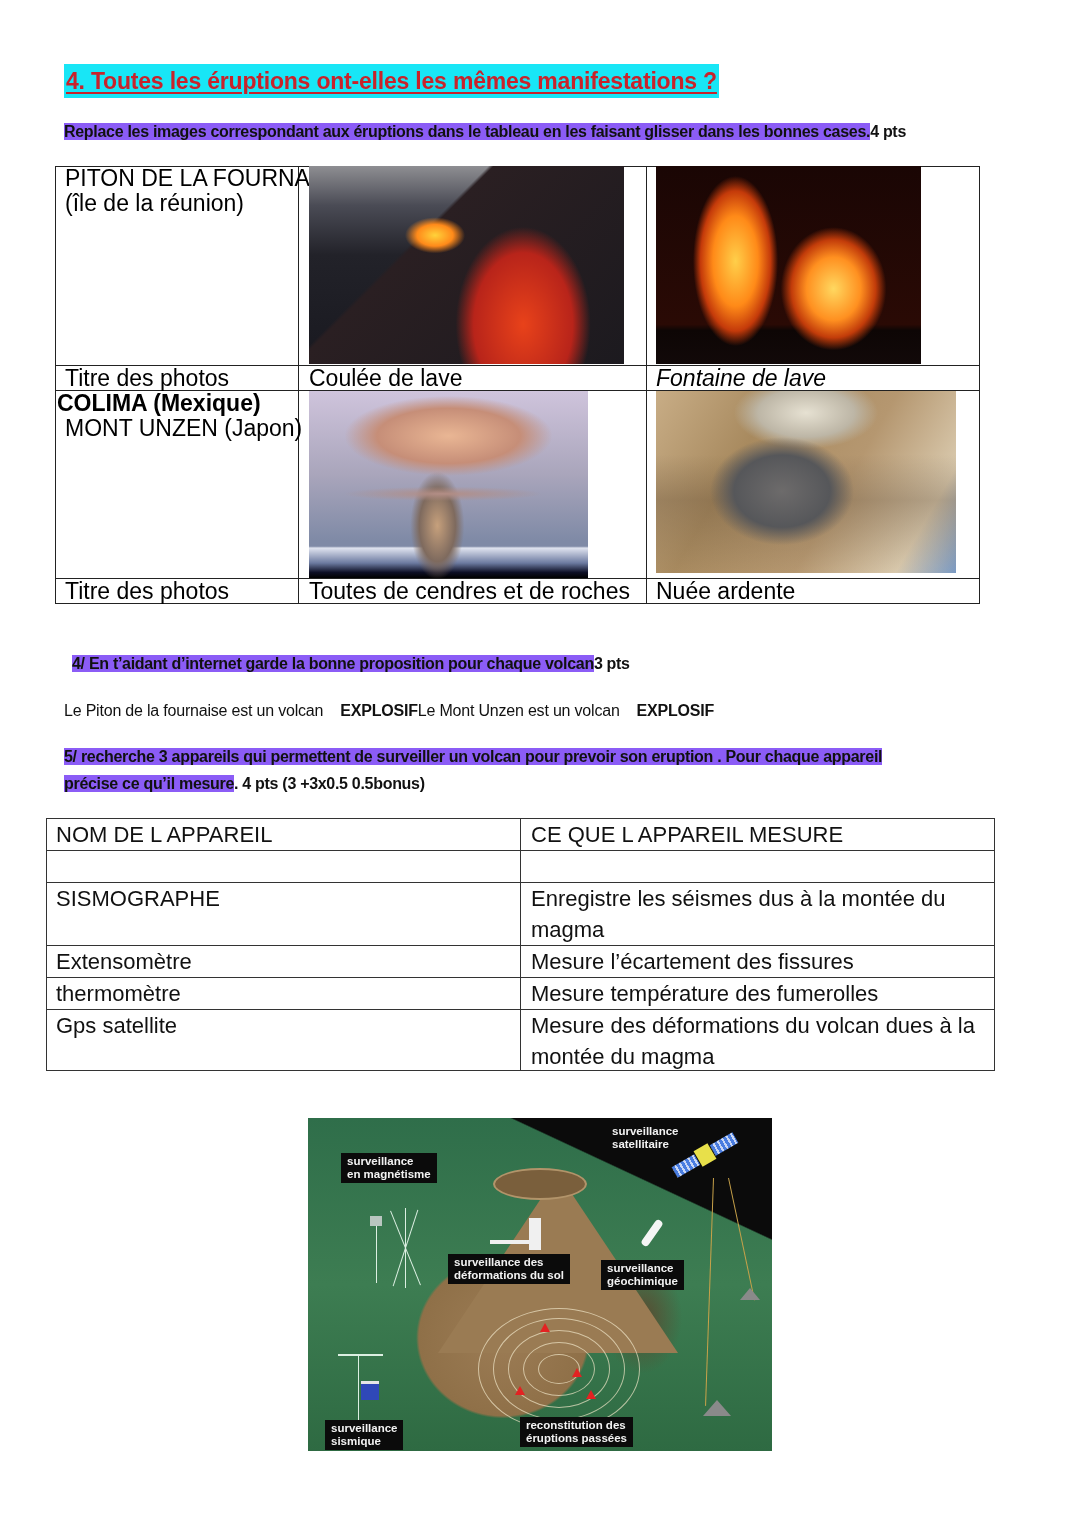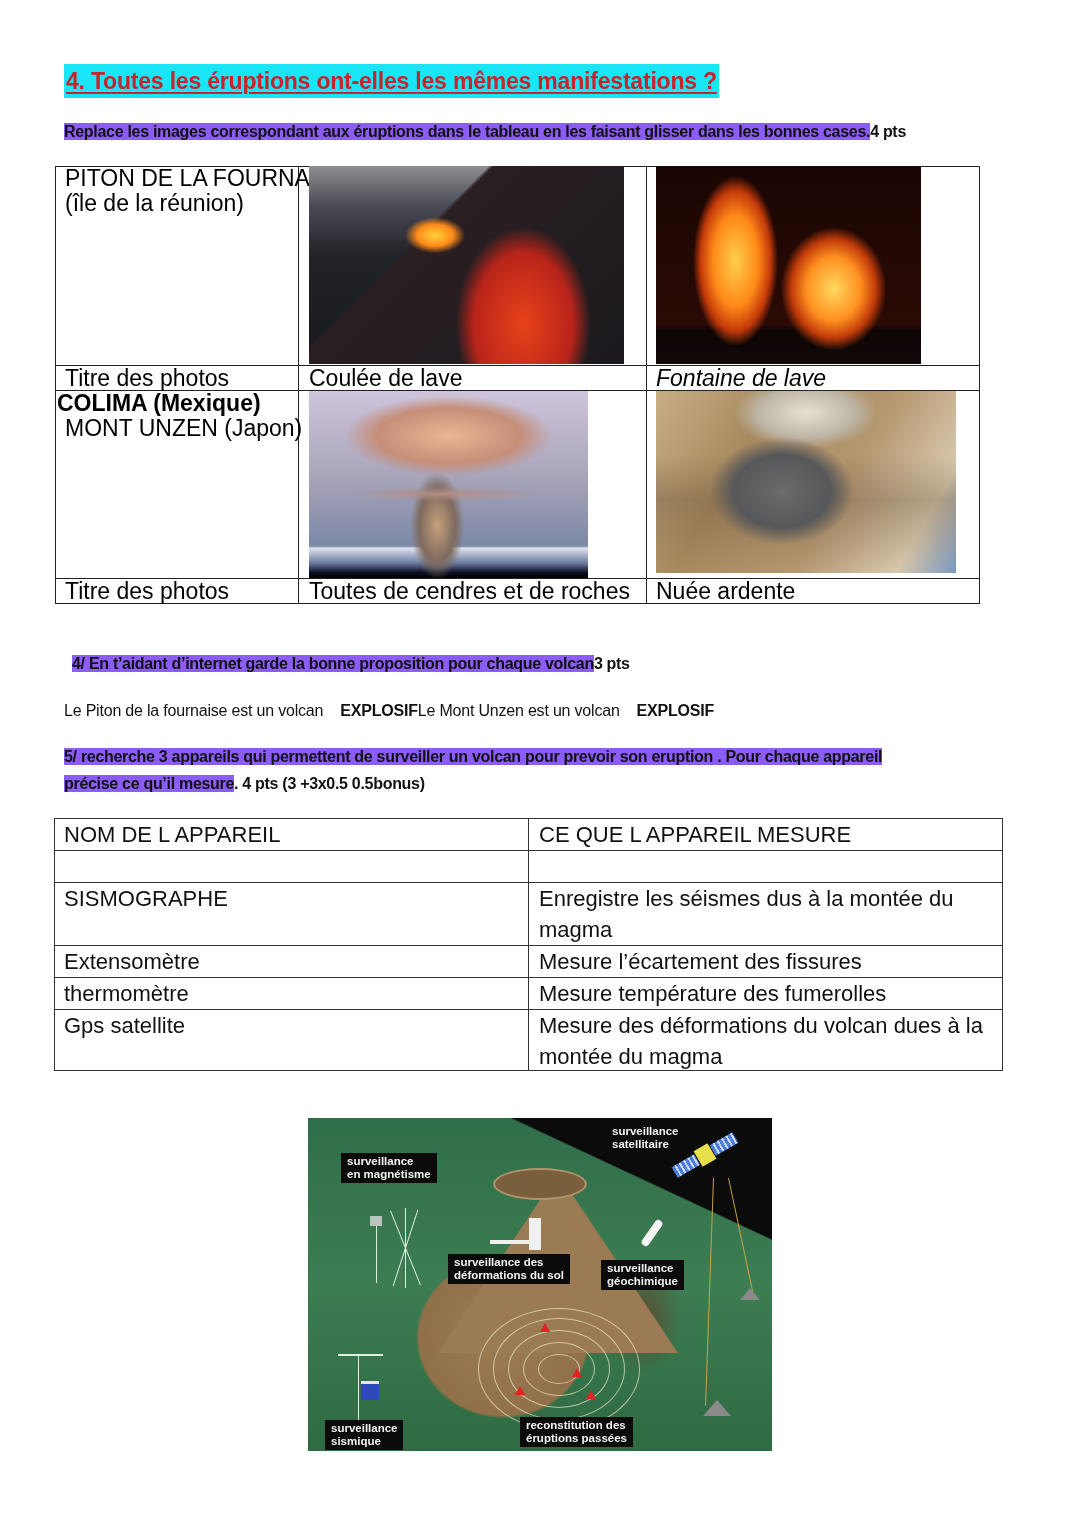--- a/index.html
+++ b/index.html
@@ -15,21 +15,21 @@
   .hl { background: #8b5cf6; }
   .q { font-weight: bold; font-size: 16px; white-space: nowrap; letter-spacing: -0.3px; }
   .plain { font-size: 16px; white-space: nowrap; letter-spacing: -0.2px; }
 
   
   .t1 { left: 55px; top: 166px; width: 925px; height: 438px; }
   .t1 .line { position: absolute; background: #222; }
   .cell-text { position: absolute; font-size: 23px; line-height: 25px; white-space: nowrap; color: #000000; }
 
   
-  .t2 { left: 54px; top: 818px; width: 949px; height: 194px; }
+  .t2 { left: 46px; top: 818px; width: 949px; height: 194px; }
   .t2 .line { position: absolute; background: #333; }
   .t2text { position: absolute; font-size: 22px; line-height: 31px; color: #111; }
 
   
   .photo { position: absolute; overflow: hidden; }
   .p-coulee { left: 309px; top: 166px; width: 315px; height: 198px;
     background:
       radial-gradient(ellipse 30px 18px at 40% 35%, #ffd23a 0%, #ff8a1a 60%, transparent 100%),
       radial-gradient(ellipse 90px 130px at 68% 80%, #e8421a 0%, #b8241a 55%, transparent 75%),
       linear-gradient(135deg, transparent 35%, #2a1f22 36%, #1c1a1f 100%),

